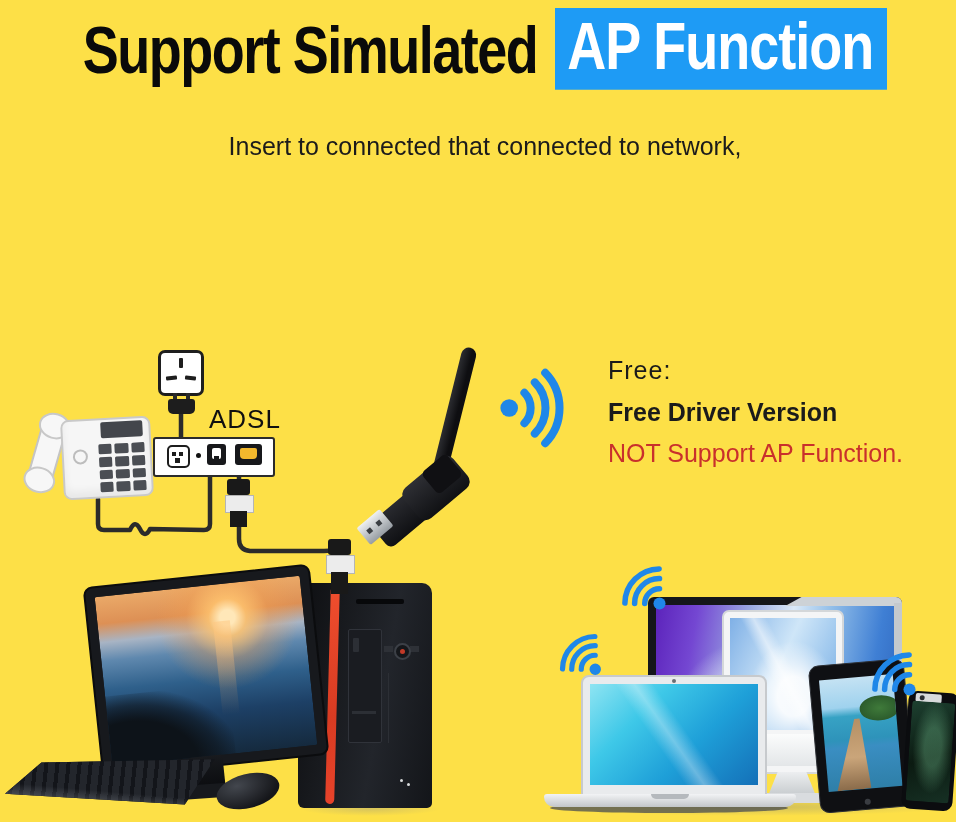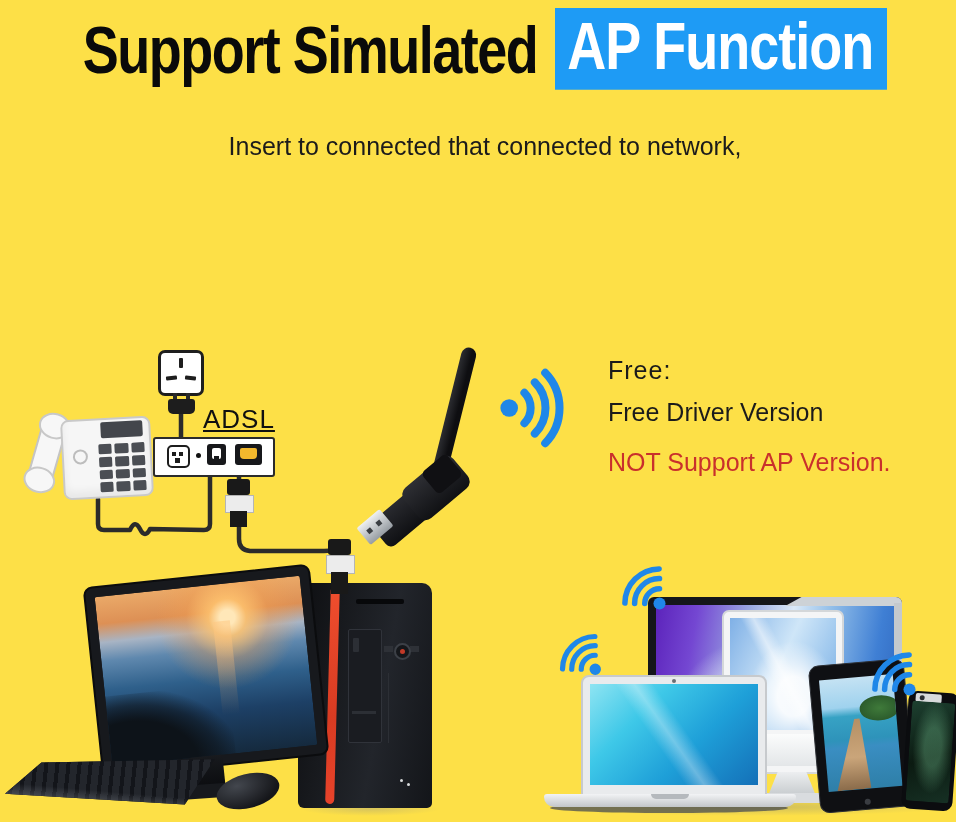--- a/index.html
+++ b/index.html
@@ -15,36 +15,36 @@
           padding:0 14px 5px 12px;letter-spacing:-1px;white-space:nowrap;}
 
   
   .subtitle{position:absolute;top:132px;left:0;width:100%;text-align:center;color:#1b1b1b;
             font-size:25px;letter-spacing:0;}
   .subtitle div{margin-bottom:15px;}
 
   
   .tips{position:absolute;left:608px;top:356px;font-size:25px;color:#1b1b1b;}
   .tips-heading{margin-bottom:13px;letter-spacing:1px;}
-  .tips-line1{margin-bottom:21px;}
+  .tips-line1{margin-bottom:12px;font-weight:bold;}
   .tips-line2{color:#c9302c;}
 
   
   .wires{position:absolute;left:0;top:0;pointer-events:none;}
 
   
   .outlet{left:158px;top:350px;width:40px;height:40px;border:3px solid #1e1e1e;border-radius:7px;background:#fff;}
   .outlet-ground{position:absolute;left:18px;top:5px;width:4px;height:10px;background:#1e1e1e;border-radius:1px;}
   .outlet-slot-l{position:absolute;left:5px;top:23px;width:11px;height:4px;background:#1e1e1e;border-radius:1px;transform:rotate(-6deg);}
   .outlet-slot-r{position:absolute;left:24px;top:23px;width:11px;height:4px;background:#1e1e1e;border-radius:1px;transform:rotate(6deg);}
   .plug-prong{position:absolute;width:4px;height:8px;background:#2a2a2a;}
   .plug-body{left:168px;top:399px;width:27px;height:15px;background:#1d1d1d;border-radius:3px 3px 5px 5px;}
 
   
-  .adsl-label{left:203px;top:404px;font-size:26px;color:#101010;letter-spacing:1px;text-decoration:underline;}
+  .adsl-label{left:209px;top:404px;font-size:26px;color:#101010;letter-spacing:1px;}
   .modem{left:153px;top:437px;width:118px;height:36px;border:2.5px solid #2b2b2b;border-radius:3px;background:#fff;}
   .modem-power{position:absolute;left:12px;top:6px;width:19px;height:19px;border:2.5px solid #1d1d1d;border-radius:5px;}
   .modem-power i{position:absolute;width:4px;height:4px;background:#1d1d1d;top:5px;}
   .modem-power .p1{left:3px;} .modem-power .p2{left:10px;}
   .modem-power .p3{left:6px;top:11px;width:5px;height:5px;}
   .modem-dot{position:absolute;left:41px;top:14px;width:5px;height:5px;border-radius:50%;background:#111;}
   .modem-lan{position:absolute;left:52px;top:5px;width:19px;height:21px;background:#17181b;border-radius:3px;}
   .modem-lan i{position:absolute;left:5px;top:4px;width:9px;height:11px;background:#fff;border-radius:2px;}
   .modem-lan b{position:absolute;left:7px;top:12px;width:5px;height:6px;background:#17181b;}
   .modem-wan{position:absolute;left:80px;top:5px;width:27px;height:21px;background:#17181b;border-radius:3px;}
@@ -196,21 +196,21 @@
     <span class="header-highlight">AP Function</span>
   </div>
 
   <div class="subtitle">
     <div>Insert to connected that connected to network,</div>
   </div>
 
   <div class="tips">
     <div class="tips-heading">Free:</div>
     <div class="tips-line1">Free Driver Version</div>
-    <div class="tips-line2">NOT Support AP Version.</div>
+    <div class="tips-line2">NOT Support AP Function.</div>
   </div>
 
   <svg class="wires" width="956" height="822">
     <g fill="none" stroke="#2b2b2b" stroke-width="4.5" stroke-linecap="round" stroke-linejoin="round">
       <path d="M181 412 L181 452"></path>
       <path d="M98 499 L98 524 Q98 530 104 530 L130 530 Q135 519 140 529 Q145 539 150 529 L204 530 Q210 530 210 524 L210 472"></path>
       <path d="M239 468 L239 479"></path>
       <path d="M239 526 L239 539 Q239 550 250 551 L324 551 Q338 551 339 544"></path>
     </g>
   </svg>

